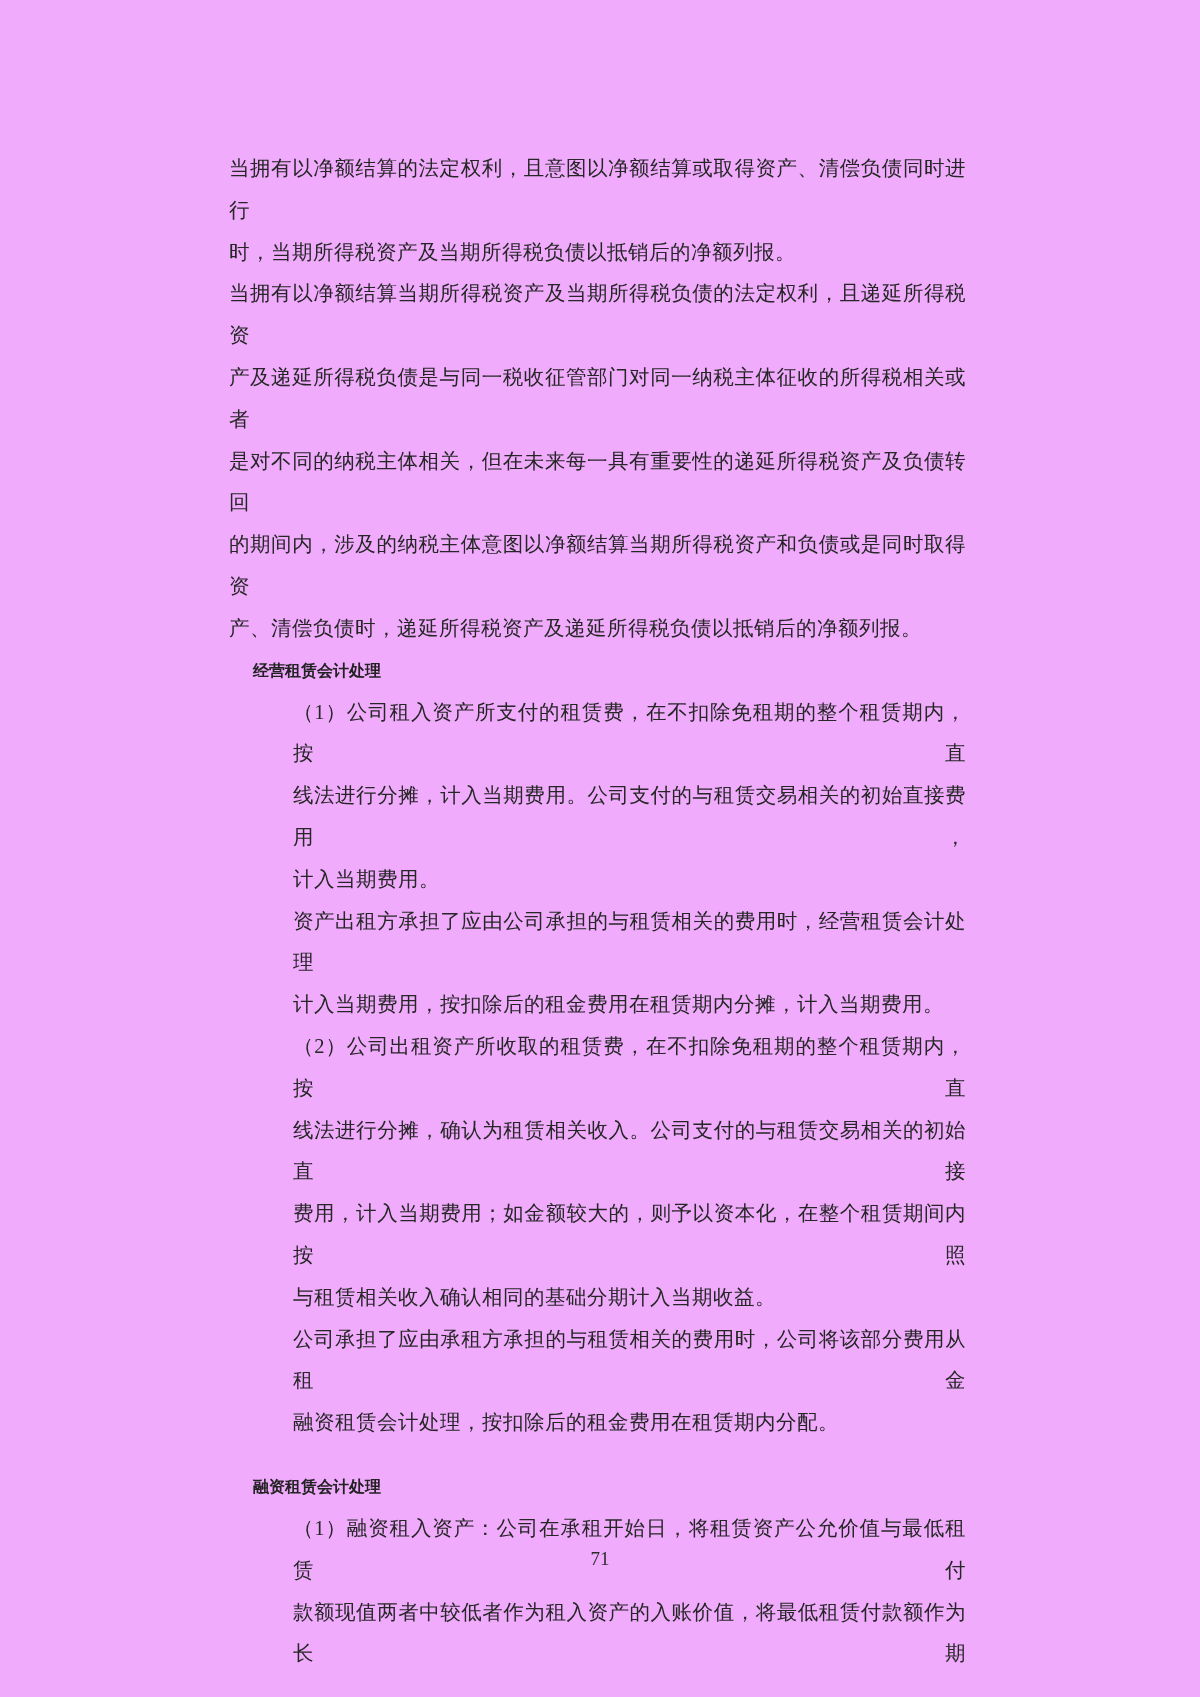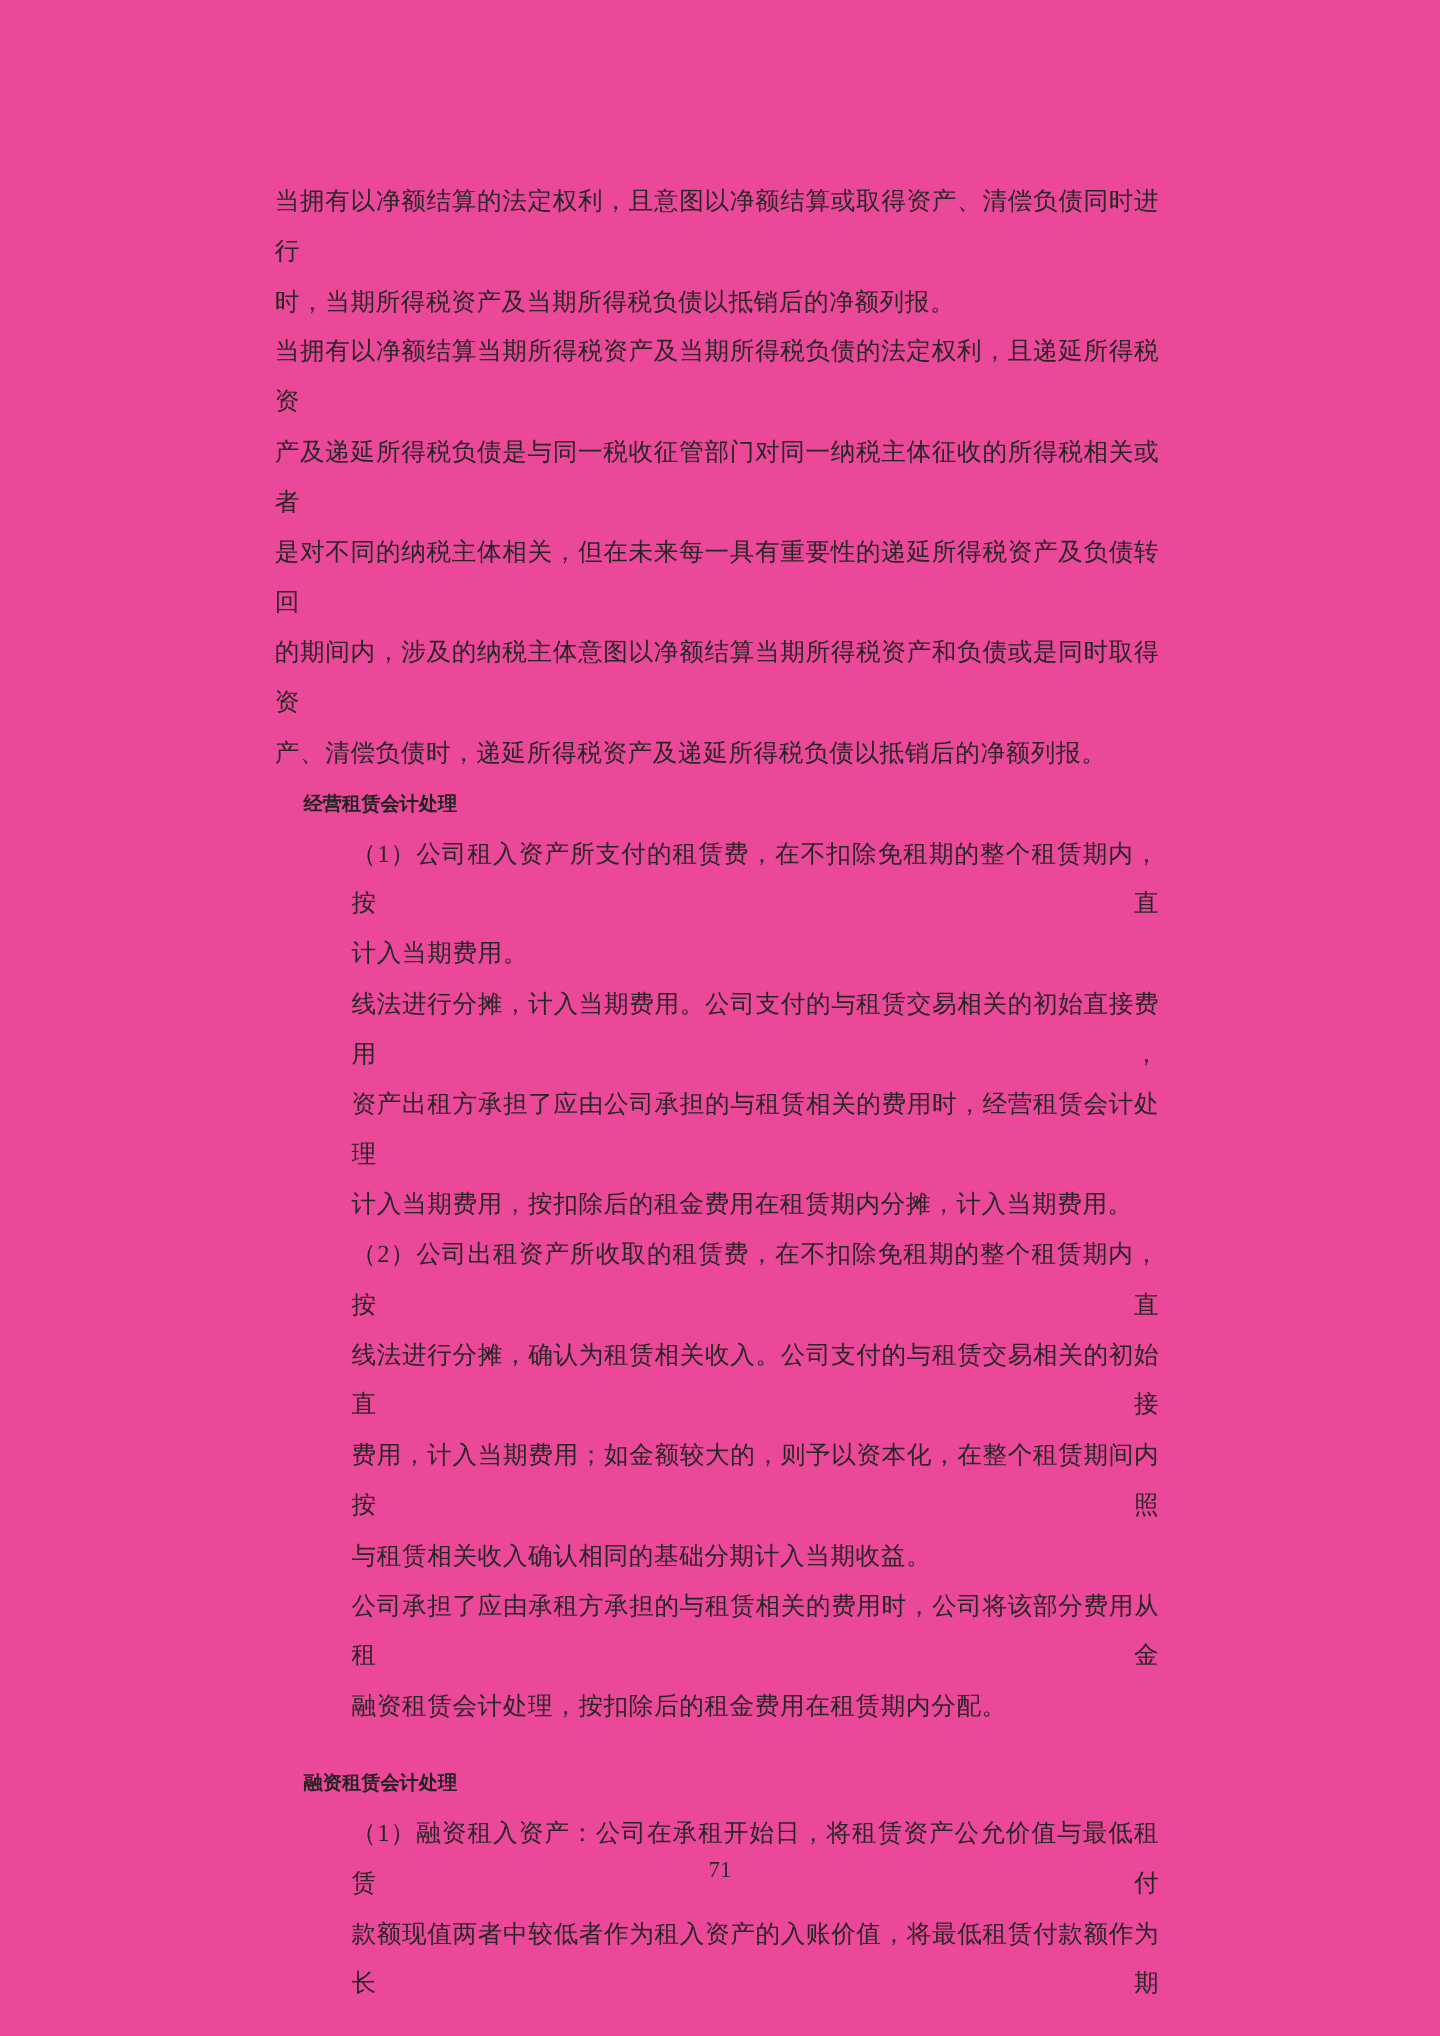--- a/index.html
+++ b/index.html
@@ -5,21 +5,21 @@
   html, body {
     margin: 0;
     padding: 0;
     background: #e8e8e8;
   }
   .page {
     position: relative;
     width: 1200px;
     height: 1697px;
     margin: 0 auto;
-    background: #ec4899;
+    background: #f0abfc;
     color: #262626;
     font-family: "Liberation Serif", "DejaVu Serif", serif;
     overflow: hidden;
     box-sizing: border-box;
     padding-top: 148px;
   }
   .block { box-sizing: border-box; }
   .line {
     font-size: 20.5px;
     line-height: 41.8px;
@@ -79,22 +79,22 @@
       <div class="block para-l1">
         <div class="line">当拥有以净额结算当期所得税资产及当期所得税负债的法定权利，且递延所得税资</div>
         <div class="line">产及递延所得税负债是与同一税收征管部门对同一纳税主体征收的所得税相关或者</div>
         <div class="line">是对不同的纳税主体相关，但在未来每一具有重要性的递延所得税资产及负债转回</div>
         <div class="line">的期间内，涉及的纳税主体意图以净额结算当期所得税资产和负债或是同时取得资</div>
         <div class="line final">产、清偿负债时，递延所得税资产及递延所得税负债以抵销后的净额列报。</div>
       </div>
       <div class="block sub-heading">经营租赁会计处理</div>
       <div class="block para-body">
         <div class="line">（1）公司租入资产所支付的租赁费，在不扣除免租期的整个租赁期内，按直</div>
+        <div class="line">线法进行分摊，计入当期费用。公司支付的与租赁交易相关的初始直接费用，</div>
         <div class="line final">计入当期费用。</div>
-        <div class="line">线法进行分摊，计入当期费用。公司支付的与租赁交易相关的初始直接费用，</div>
       </div>
       <div class="block para-body">
         <div class="line">资产出租方承担了应由公司承担的与租赁相关的费用时，经营租赁会计处理</div>
         <div class="line final">计入当期费用，按扣除后的租金费用在租赁期内分摊，计入当期费用。</div>
       </div>
       <div class="block para-body">
         <div class="line">（2）公司出租资产所收取的租赁费，在不扣除免租期的整个租赁期内，按直</div>
         <div class="line">线法进行分摊，确认为租赁相关收入。公司支付的与租赁交易相关的初始直接</div>
         <div class="line">费用，计入当期费用；如金额较大的，则予以资本化，在整个租赁期间内按照</div>
         <div class="line final">与租赁相关收入确认相同的基础分期计入当期收益。</div>

